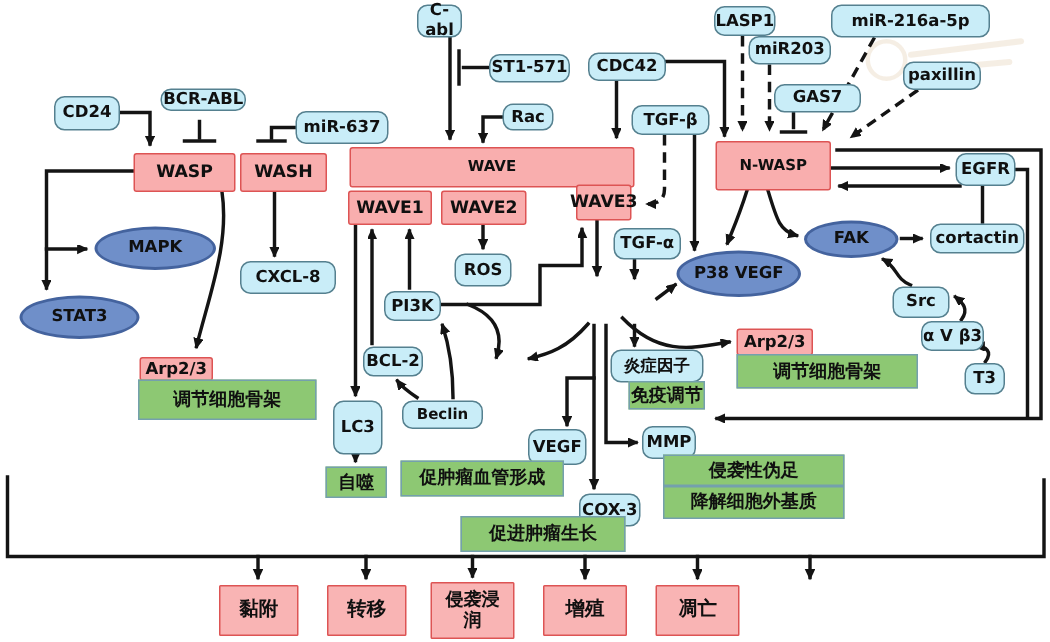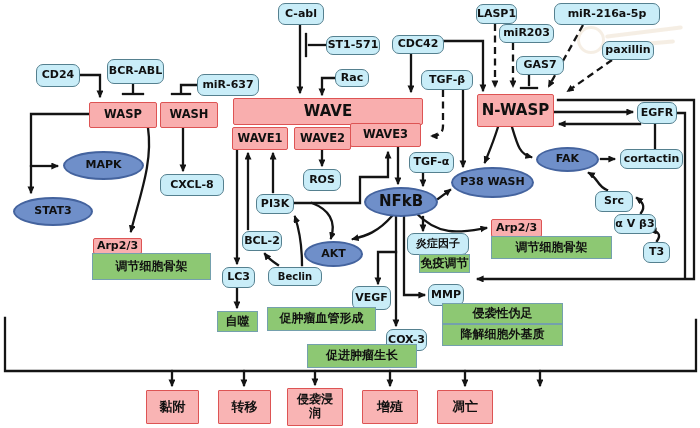--- a/index.html
+++ b/index.html
@@ -13,21 +13,21 @@
   .pill{background:var(--pill-fill,#c9edf8);border:1.6px solid var(--pill-border,#55808f);
         border-radius:7px;font-size:11px;}
   .pink{background:var(--pink-fill,#f9aeae);border:1.6px solid var(--pink-border,#dd5454);
         border-radius:2px;font-size:11.5px;}
   .green{background:var(--green-fill,#8dc873);border:1.3px solid var(--green-border,#74a0ad);
         font-size:12px;text-align:center;}
   .ell{background:var(--ellipse-fill,#6f8fc9);border:2px solid var(--ellipse-border,#44639e);
         border-radius:50%;font-size:11px;}
   .outcome{background:var(--outcome-fill,#f9b4b4);border:1.6px solid var(--pink-border,#dd5454);
         border-radius:1px;font-size:13px;text-align:center;}
-  .big{font-size:15px;}
+  .big{font-size:10px;}
   .wm{position:absolute;left:575px;top:20px;width:115px;height:38px;opacity:.16;pointer-events:none;}
   .wm .ring{position:absolute;left:2px;top:6px;width:22px;height:22px;border:3px solid #c89a5e;border-radius:50%;}
   .wm .sq1{position:absolute;left:30px;top:10px;width:78px;height:4px;background:#c89a5e;transform:rotate(-7deg);border-radius:2px;}
   .wm .sq2{position:absolute;left:36px;top:22px;width:64px;height:4px;background:#c89a5e;transform:rotate(-5deg);border-radius:2px;}
 </style>
 </head>
 <body>
 
 <div id="stage">
 
@@ -107,73 +107,71 @@
     <path class="e" d="M540,371 L540,385" marker-end="url(#ah)"></path>
   </svg>
 
   <div class="wm">
       <span class="ring"></span>
       <span class="sq1"></span>
       <span class="sq2"></span>
     </div>
 
   <div class="node pill" style="left:36px;top:64px;width:44px;height:23px">CD24</div>
-  <div class="node pill" style="left:107px;top:59px;width:57px;height:25px">BCR-ABL</div>
+  <div class="node pill" style="left:107px;top:59px;width:57px;height:15px">BCR-ABL</div>
   <div class="node pill" style="left:197px;top:74px;width:62px;height:22px">miR-637</div>
-  <div class="node pill" style="left:278px;top:3px;width:46px;height:22px">C-abl</div>
+  <div class="node pill" style="left:278px;top:3px;width:30px;height:22px">C-abl</div>
   <div class="node pill" style="left:326px;top:36px;width:54px;height:19px">ST1-571</div>
   <div class="node pill" style="left:392px;top:35px;width:52px;height:19px">CDC42</div>
   <div class="node pill" style="left:335px;top:69px;width:34px;height:18px">Rac</div>
   <div class="node pill" style="left:421px;top:70px;width:52px;height:20px">TGF-β</div>
   <div class="node pill" style="left:476px;top:4px;width:41px;height:20px">LASP1</div>
   <div class="node pill" style="left:499px;top:24px;width:55px;height:19px">miR203</div>
   <div class="node pill" style="left:554px;top:3px;width:106px;height:22px">miR-216a-5p</div>
-  <div class="node pill" style="left:516px;top:56px;width:48px;height:19px">GAS7</div>
+  <div class="node pill" style="left:516px;top:56px;width:58px;height:19px">GAS7</div>
   <div class="node pill" style="left:602px;top:41px;width:52px;height:19px">paxillin</div>
   <div class="node pill" style="left:637px;top:102px;width:40px;height:22px">EGFR</div>
   <div class="node pill" style="left:620px;top:149px;width:63px;height:20px">cortactin</div>
   <div class="node pill" style="left:595px;top:191px;width:38px;height:21px">Src</div>
   <div class="node pill" style="left:614px;top:214px;width:42px;height:20px">α V β3</div>
   <div class="node pill" style="left:643px;top:242px;width:27px;height:21px">T3</div>
   <div class="node pill" style="left:409px;top:152px;width:45px;height:21px">TGF-α</div>
   <div class="node pill" style="left:160px;top:174px;width:64px;height:22px">CXCL-8</div>
   <div class="node pill" style="left:303px;top:169px;width:38px;height:22px">ROS</div>
   <div class="node pill" style="left:256px;top:194px;width:38px;height:20px">PI3K</div>
   <div class="node pill" style="left:242px;top:231px;width:40px;height:20px">BCL-2</div>
   <div class="node pill" style="left:268px;top:267px;width:54px;height:19px;font-size:10px">Beclin</div>
-  <div class="node pill" style="left:222px;top:267px;width:33px;height:21px">LC3</div>
+  <div class="node pill" style="left:222px;top:267px;width:33px;height:36px">LC3</div>
   <div class="node pill" style="left:352px;top:286px;width:39px;height:24px">VEGF</div>
   <div class="node pill" style="left:386px;top:329px;width:41px;height:22px">COX-3</div>
   <div class="node pill" style="left:428px;top:284px;width:36px;height:22px">MMP</div>
   <div class="node pill" style="left:407px;top:233px;width:62px;height:22px">炎症因子</div>
 
   <div class="node pink" style="left:89px;top:102px;width:68px;height:26px">WASP</div>
   <div class="node pink" style="left:160px;top:102px;width:58px;height:26px">WASH</div>
   <div class="node pink big" style="left:233px;top:98px;width:190px;height:27px">WAVE</div>
   <div class="node pink" style="left:232px;top:127px;width:56px;height:23px">WAVE1</div>
   <div class="node pink" style="left:294px;top:127px;width:57px;height:23px">WAVE2</div>
-  <div class="node pink" style="left:350px;top:123px;width:71px;height:24px">WAVE3</div>
+  <div class="node pink" style="left:384px;top:123px;width:37px;height:24px">WAVE3</div>
   <div class="node pink big" style="left:477px;top:94px;width:77px;height:33px">N-WASP</div>
   <div class="node pink" style="left:93px;top:238px;width:49px;height:16px;font-size:11px">Arp2/3</div>
   <div class="node pink" style="left:491px;top:219px;width:51px;height:18px;font-size:11px">Arp2/3</div>
 
   <div class="node green" style="left:92px;top:253px;width:119px;height:27px">调节细胞骨架</div>
   <div class="node green" style="left:491px;top:236px;width:121px;height:23px">调节细胞骨架</div>
   <div class="node green" style="left:419px;top:254px;width:51px;height:19px">免疫调节</div>
   <div class="node green" style="left:217px;top:311px;width:41px;height:21px">自噬</div>
   <div class="node green" style="left:267px;top:307px;width:109px;height:24px">促肿瘤血管形成</div>
   <div class="node green" style="left:307px;top:344px;width:110px;height:24px">促进肿瘤生长</div>
   <div class="node green" style="left:442px;top:303px;width:121px;height:21px">侵袭性伪足</div>
   <div class="node green" style="left:442px;top:324px;width:121px;height:22px">降解细胞外基质</div>
 
   <div class="node ell" style="left:63px;top:151px;width:81px;height:29px">MAPK</div>
   <div class="node ell" style="left:13px;top:197px;width:80px;height:29px">STAT3</div>
-  <div class="node ell big" style="left:364px;top:187px;width:74px;height:30px">NFkB</div>
-  <div class="node ell" style="left:304px;top:241px;width:59px;height:26px">AKT</div>
-  <div class="node ell" style="left:451px;top:167px;width:83px;height:31px">P38 WASH</div>
+  <div class="node ell" style="left:451px;top:167px;width:83px;height:31px">P38 VEGF</div>
   <div class="node ell" style="left:536px;top:147px;width:63px;height:25px">FAK</div>
 
   <div class="node outcome" style="left:146px;top:390px;width:53px;height:34px">黏附</div>
   <div class="node outcome" style="left:218px;top:390px;width:53px;height:34px">转移</div>
   <div class="node outcome" style="left:287px;top:388px;width:56px;height:38px;font-size:12px;padding:0 8px">侵袭浸润</div>
   <div class="node outcome" style="left:362px;top:390px;width:56px;height:34px">增殖</div>
   <div class="node outcome" style="left:437px;top:390px;width:56px;height:34px">凋亡</div>
 
 </div>
 

